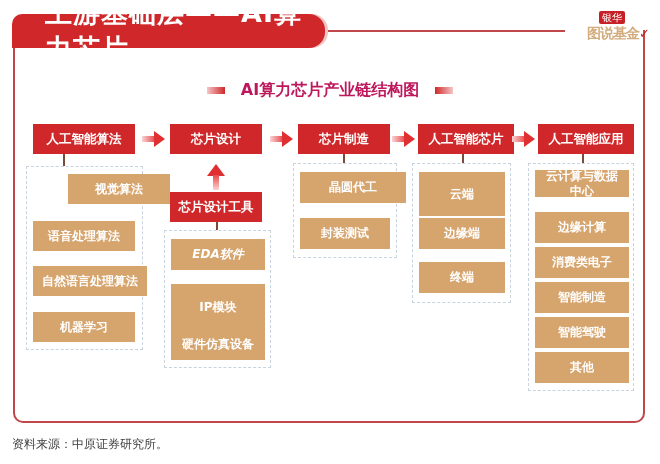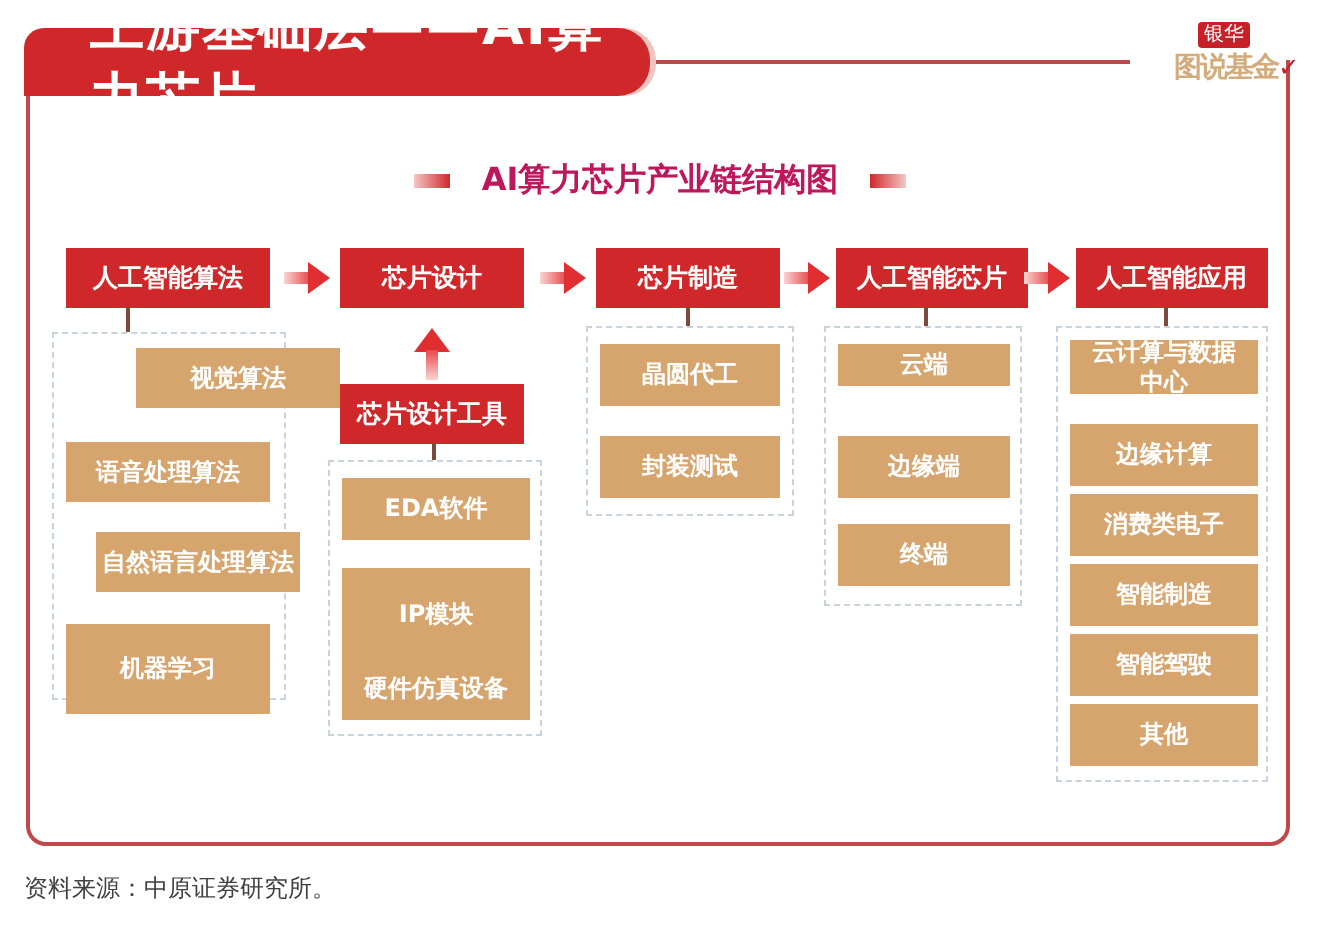--- a/index.html
+++ b/index.html
@@ -104,63 +104,63 @@
   <span class="subtitle-bar"></span>
   <span class="subtitle-text">AI算力芯片产业链结构图</span>
   <span class="subtitle-bar right"></span>
 </div>
 
 <div class="red-box" style="left:33px; top:124px; width:102px;">人工智能算法</div>
 <div class="connector" style="left:63px; top:154px; height:14px;"></div>
 <div class="group" style="left:26px; top:166px; width:117px; height:184px;">
   <div class="item" style="left:6px; top:7px; width:102px; height:30px;margin-left:35px;">视觉算法</div>
   <div class="item" style="left:6px; top:54px; width:102px; height:30px;">语音处理算法</div>
-  <div class="item" style="left:21px; top:99px; width:102px; height:30px;">自然语言处理算法</div>
-  <div class="item" style="left:6px; top:145px; width:102px; height:45px;">机器学习</div>
+  <div class="item" style="left:6px; top:99px; width:114px; height:30px;">自然语言处理算法</div>
+  <div class="item" style="left:6px; top:145px; width:102px; height:30px;">机器学习</div>
 </div>
 
 <div class="arrow-right" style="left:142px; top:131px;">
     <span class="shaft"></span>
     <span class="head"></span>
   </div>
 
 <div class="red-box" style="left:170px; top:124px; width:92px;">芯片设计</div>
 <div class="arrow-up" style="left:207px; top:164px;">
     <span class="head"></span>
     <span class="shaft"></span>
   </div>
 <div class="red-box" style="left:170px; top:192px; width:92px;">芯片设计工具</div>
 <div class="connector" style="left:216px; top:222px; height:10px;"></div>
 <div class="group" style="left:164px; top:230px; width:107px; height:138px;">
-  <div class="item" style="left:6px; top:8px; width:94px; height:31px;">EDA软件</div>
+  <div class="item" style="left:6px; top:8px; width:94px; height:31px;font-style:italic;">EDA软件</div>
   <div class="item" style="left:6px; top:53px; width:94px; height:46px;">IP模块</div>
   <div class="item" style="left:6px; top:98px; width:94px; height:31px;">硬件仿真设备</div>
 </div>
 
 <div class="arrow-right" style="left:270px; top:131px;">
     <span class="shaft"></span>
     <span class="head"></span>
   </div>
 
 <div class="red-box" style="left:298px; top:124px; width:92px;">芯片制造</div>
 <div class="connector" style="left:343px; top:154px; height:10px;"></div>
 <div class="group" style="left:293px; top:163px; width:104px; height:95px;">
-  <div class="item" style="left:6px; top:8px; width:90px; height:31px;text-align:right;">晶圆代工</div>
+  <div class="item" style="left:6px; top:8px; width:106px; height:31px;text-align:right;">晶圆代工</div>
   <div class="item" style="left:6px; top:54px; width:90px; height:31px;">封装测试</div>
 </div>
 
 <div class="arrow-right" style="left:392px; top:131px;">
     <span class="shaft"></span>
     <span class="head"></span>
   </div>
 
 <div class="red-box" style="left:418px; top:124px; width:96px;">人工智能芯片</div>
 <div class="connector" style="left:462px; top:154px; height:10px;"></div>
 <div class="group" style="left:412px; top:163px; width:99px; height:140px;">
-  <div class="item" style="left:6px; top:8px; width:86px; height:21px;">云端</div>
+  <div class="item" style="left:6px; top:8px; width:86px; height:44px;">云端</div>
   <div class="item" style="left:6px; top:54px; width:86px; height:31px;">边缘端</div>
   <div class="item" style="left:6px; top:98px; width:86px; height:31px;">终端</div>
 </div>
 
 <div class="arrow-right" style="left:512px; top:131px;">
     <span class="shaft"></span>
     <span class="head"></span>
   </div>
 
 <div class="red-box" style="left:538px; top:124px; width:96px;">人工智能应用</div>

